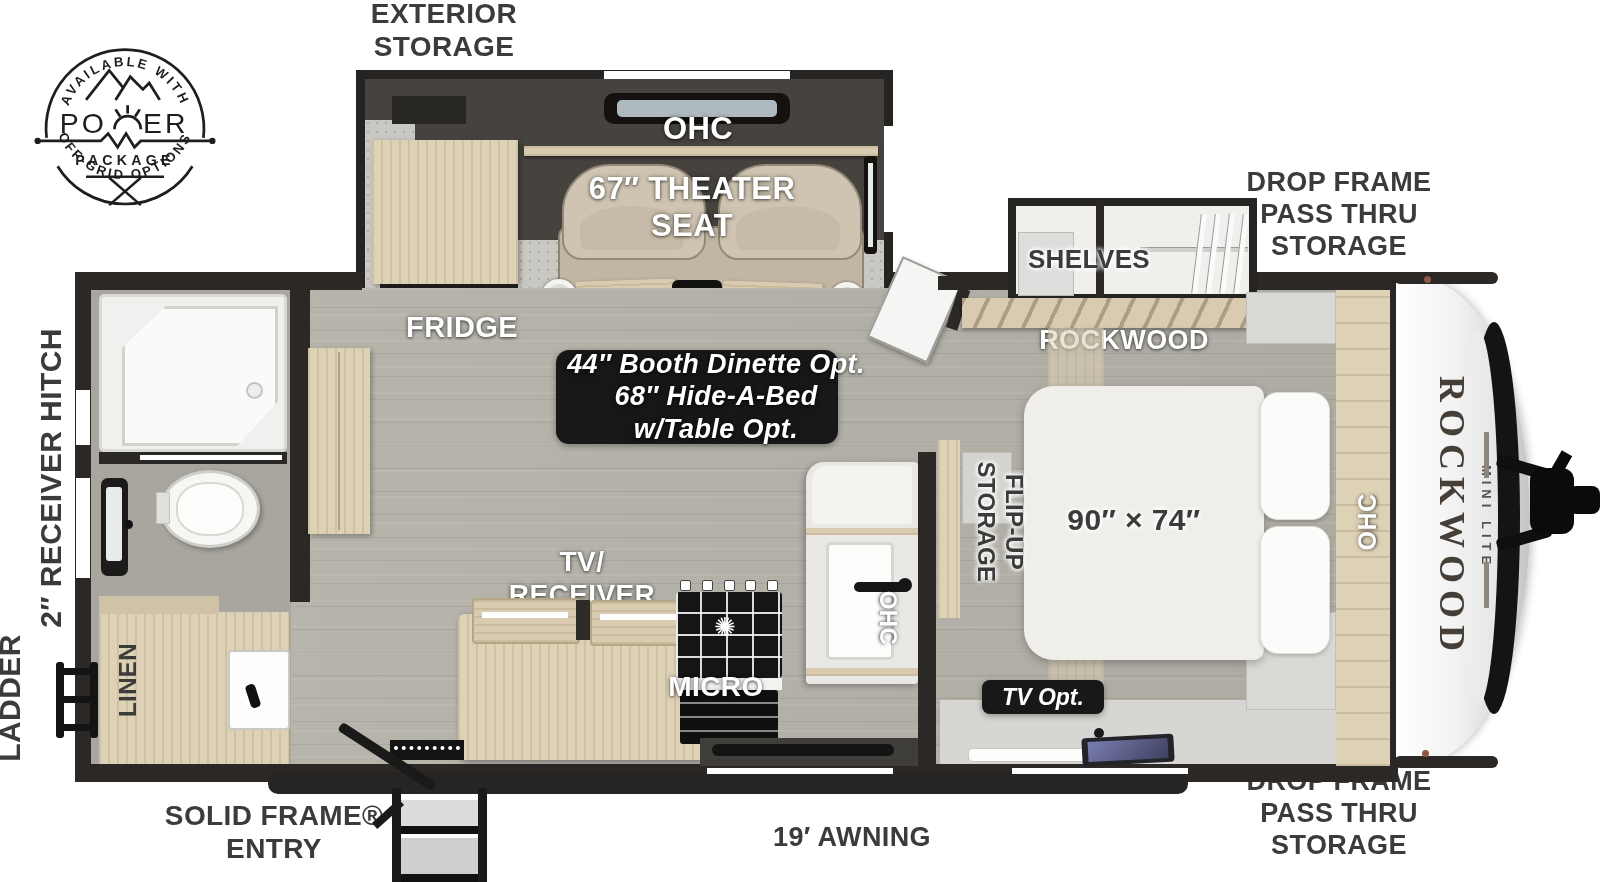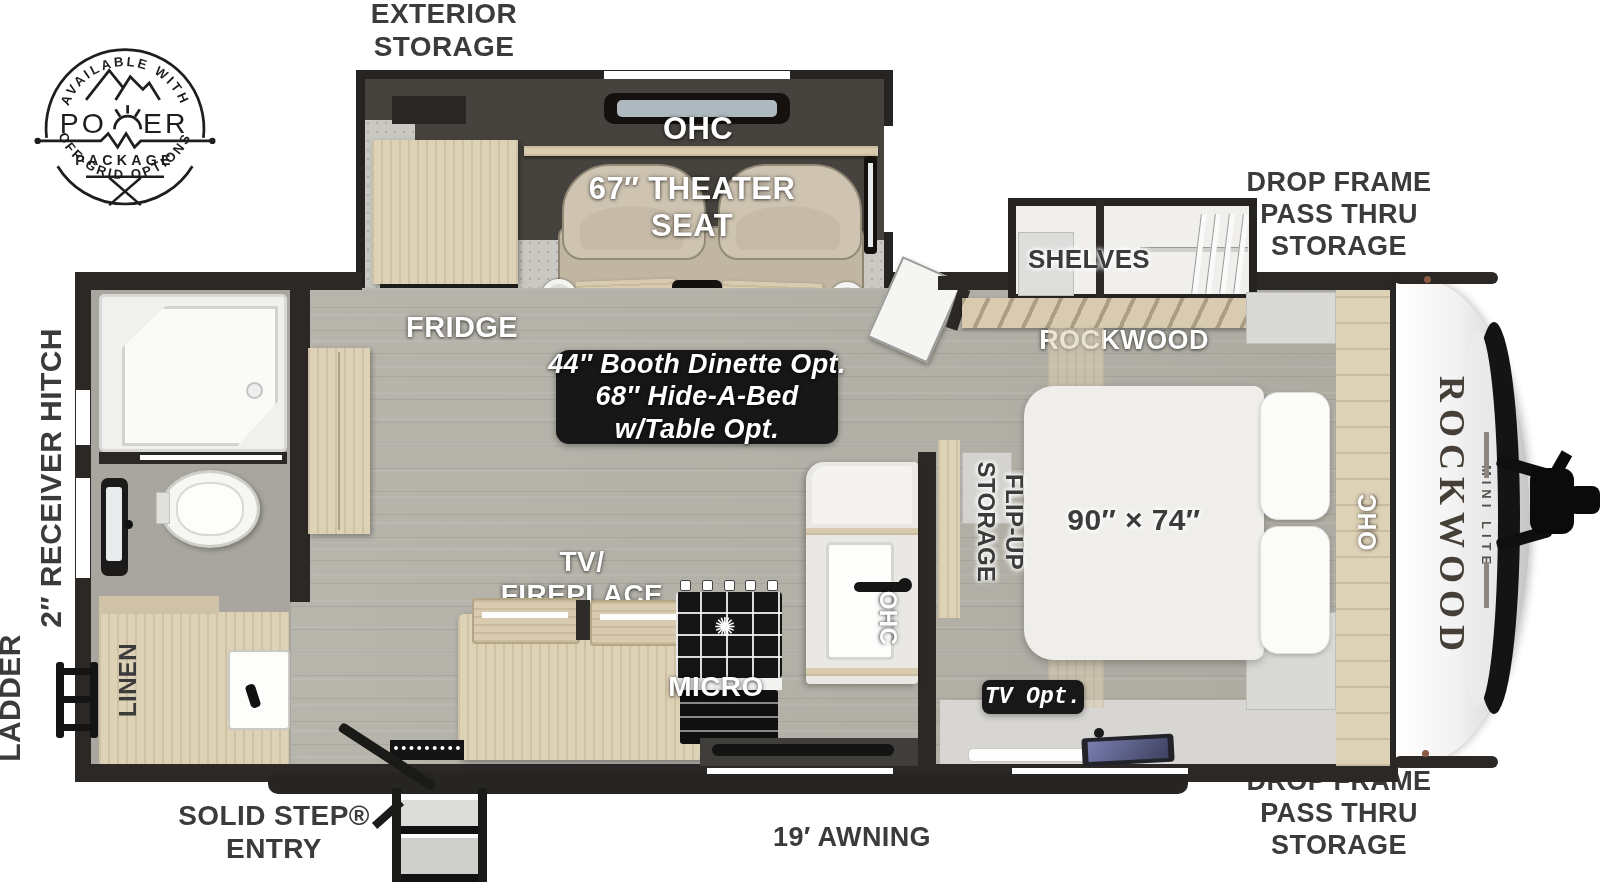--- a/index.html
+++ b/index.html
@@ -83,21 +83,21 @@
       <div>STORAGE</div>
   </div>
   <div class="lbl" style="left:1339px;top:814px;font-size:27px;">
     <div>DROP FRAME</div>
       <div>PASS THRU</div>
       <div>STORAGE</div>
   </div>
   <div class="lbl rccw" style="left:51px;top:478px;font-size:30px;">2″ RECEIVER HITCH</div>
   <div class="lbl rccw" style="left:10px;top:698px;font-size:30px;">LADDER</div>
   <div class="lbl" style="left:274px;top:832px;font-size:28px;">
-    <div>SOLID STEP®</div>
+    <div>SOLID FRAME®</div>
       <div>ENTRY</div>
   </div>
   <div class="lbl" style="left:852px;top:838px;font-size:27px;">19′ AWNING</div>
 
   <div class="abs" style="left:356px;top:70px;width:537px;height:228px;background:#46433e;border:9px solid #262422;box-sizing:border-box;"></div>
   <div class="carpet" style="left:365px;top:240px;width:519px;height:56px;"></div>
   <div class="carpet" style="left:365px;top:120px;width:50px;height:130px;"></div>
   <div class="abs" style="left:604px;top:71px;width:186px;height:8px;background:#fff;"></div>
   <div class="abs" style="left:604px;top:93px;width:186px;height:31px;background:#14110e;border-radius:10px;"></div>
   <div class="abs" style="left:617px;top:100px;width:160px;height:17px;background:#aeb9c0;border-radius:5px;"></div>
@@ -167,30 +167,30 @@
     <div class="abs" style="left:40px;top:0;width:8px;height:76px;background:#141414;border-radius:3px;"></div>
     <div class="abs" style="left:6px;top:6px;width:42px;height:7px;background:#141414;"></div>
     <div class="abs" style="left:6px;top:34px;width:42px;height:7px;background:#141414;"></div>
     <div class="abs" style="left:6px;top:62px;width:42px;height:7px;background:#141414;"></div>
   </div>
 
   <div class="wood" style="left:308px;top:348px;width:62px;height:186px;box-shadow:2px 2px 5px rgba(0,0,0,.3);"></div>
   <div class="abs" style="left:338px;top:352px;width:2px;height:178px;background:rgba(90,70,40,.35);"></div>
 
   <div class="abs shadowbox" style="left:556px;top:350px;width:282px;height:94px;background:#171717;border-radius:13px;"></div>
-  <div class="lbl wt it" style="left:697px;top:397px;font-size:27px;font-weight:700;line-height:1.2;">
+  <div class="lbl wt it" style="left:716px;top:397px;font-size:27px;font-weight:700;line-height:1.2;">
     <div>44″ Booth Dinette Opt.</div>
       <div>68″ Hide-A-Bed</div>
       <div>w/Table Opt.</div>
   </div>
 
   <div class="lbl wt" style="left:462px;top:327px;font-size:29px;">FRIDGE</div>
   <div class="lbl wt" style="left:582px;top:578px;font-size:28px;">
     <div>TV/</div>
-      <div>FIREPLACE</div>
+      <div>RECEIVER</div>
   </div>
 
   <div class="wood" style="left:458px;top:614px;width:246px;height:146px;border-radius:6px;box-shadow:2px 2px 6px rgba(0,0,0,.35);"></div>
   <div class="woodh" style="left:472px;top:598px;width:104px;height:42px;border:2px solid #b5a685;border-radius:4px;"></div>
   <div class="woodh" style="left:590px;top:600px;width:102px;height:42px;border:2px solid #b5a685;border-radius:4px;"></div>
   <div class="abs" style="left:482px;top:612px;width:86px;height:6px;background:#ffffff;"></div>
   <div class="abs" style="left:600px;top:614px;width:84px;height:6px;background:#ffffff;"></div>
   <div class="abs" style="left:576px;top:600px;width:14px;height:40px;background:#2e2c29;"></div>
 
   <div class="abs" style="left:390px;top:740px;width:74px;height:20px;background:#141414;"></div>
@@ -254,21 +254,21 @@
       <div>90″ × 74″</div>
   </div>
 
   <div class="wood" style="left:938px;top:440px;width:22px;height:178px;"></div>
   <div class="abs" style="left:962px;top:452px;width:48px;height:70px;background:#d4d3cf;border:1px solid #b9b9b5;"></div>
   <div class="lbl glow rcw" style="left:1000px;top:522px;font-size:24px;">
     <div>FLIP-UP</div>
       <div>STORAGE</div>
   </div>
 
-  <div class="pill shadowbox" style="left:982px;top:680px;width:102px;height:34px;font-family:Liberation Mono, monospace;">
+  <div class="pill shadowbox" style="left:982px;top:680px;width:122px;height:34px;">
     <span class="it" style="color:#fff;font-size:23px;font-weight:700;">TV Opt.</span>
   </div>
   <div class="abs" style="left:968px;top:748px;width:116px;height:12px;background:#fdfdfd;border:1px solid #c8c8c4;border-radius:5px;"></div>
   <div class="abs" style="left:1082px;top:736px;width:92px;height:28px;background:#23232a;border-radius:4px;transform:rotate(-3deg);"></div>
   <div class="abs" style="left:1088px;top:740px;width:80px;height:20px;background:linear-gradient(135deg,#7a7eb0,#3e415f);transform:rotate(-3deg);"></div>
   <div class="abs" style="left:1094px;top:728px;width:10px;height:10px;background:#1a1a1a;border-radius:50%;"></div>
 
   <div class="wood" style="left:1336px;top:290px;width:58px;height:476px;
        background-image:repeating-linear-gradient(0deg,rgba(120,95,55,.18) 0 2px,rgba(255,255,255,0) 2px 26px);"></div>
   <div class="w" style="left:1390px;top:282px;width:8px;height:492px;"></div>

